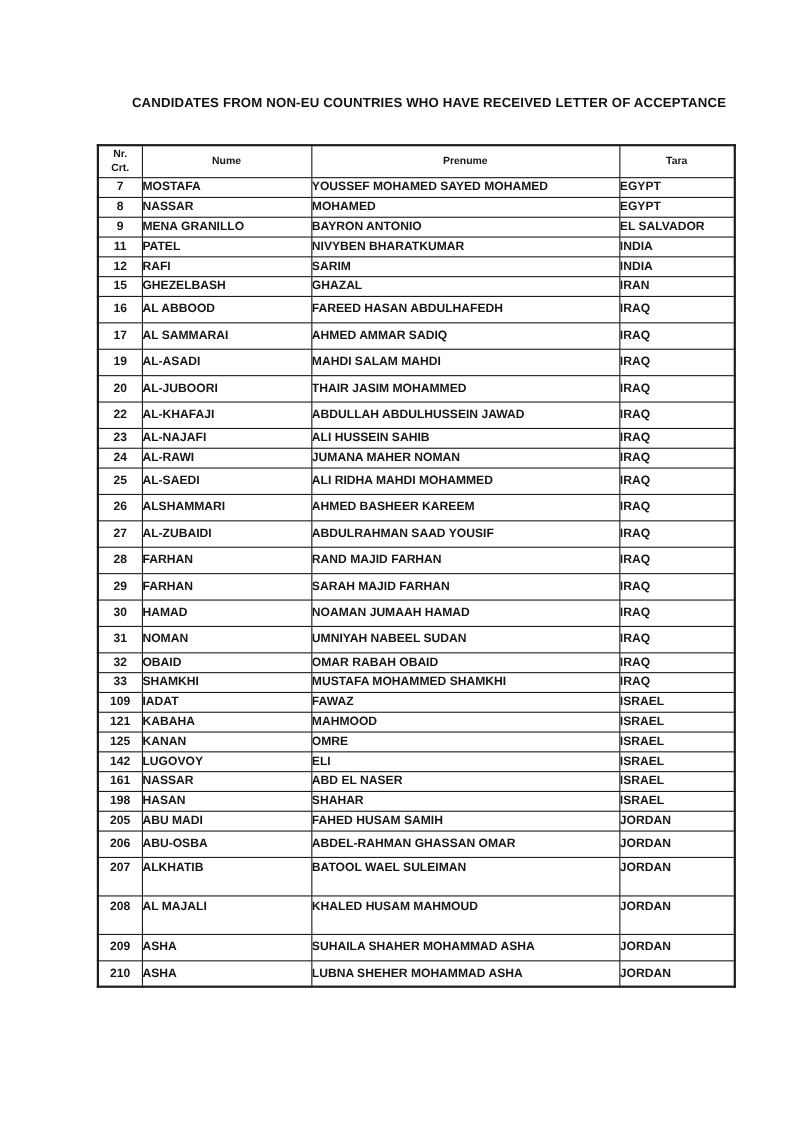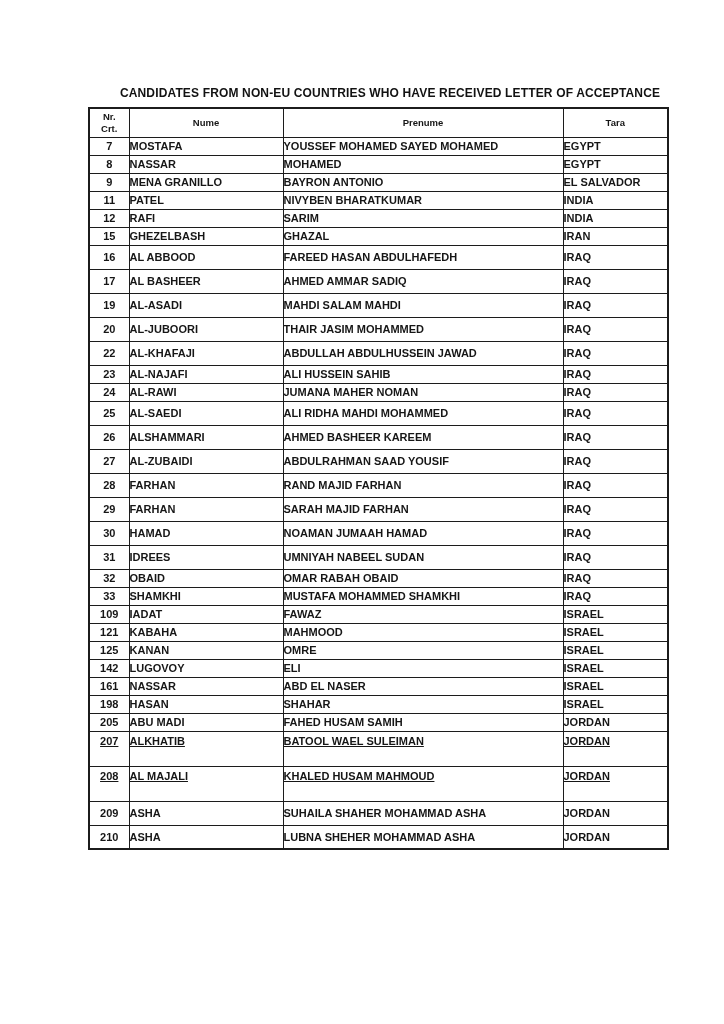--- a/index.html
+++ b/index.html
@@ -22,21 +22,21 @@
     text-align: center;
     font-size: 12px;
     font-weight: bold;
     letter-spacing: 0.15px;
     color: #121212;
     white-space: nowrap;
     margin-left: 28px;
   }
   table.candidates {
     position: absolute;
-    top: 107px; left: 88px;
+    top: 131px; left: 88px;
     width: 579px;
     border-collapse: collapse;
     table-layout: fixed;
   }
   table.candidates th,
   table.candidates td {
     border: 1.6px solid #1c1c1c;
     font-weight: bold;
     color: #161616;
     padding: 0;
@@ -49,21 +49,21 @@
     font-size: 9.5px;
     text-align: center;
     vertical-align: middle;
     line-height: 1.25;
   }
   td { font-size: 11px; vertical-align: middle; line-height: 1.1; }
   td.nr { text-align: center; padding: 0 2px; }
   td.nume, td.prenume, td.tara { text-align: left; padding-left: 8px; padding-right: 2px; }
   tr.row-s td { height: 18px; }
   tr.row-m td { height: 24px; }
-  tr.row-xl td { height: 35px; vertical-align: top; padding-top: 3px; text-decoration: underline; }
+  tr.row-xl td { height: 35px; vertical-align: top; padding-top: 3px; }
 </style>
 </head>
 <body>
 
 <div class="page">
 
   <div class="doc-title">CANDIDATES FROM NON-EU COUNTRIES WHO HAVE RECEIVED LETTER OF ACCEPTANCE</div>
 
   <table class="candidates">
     <colgroup>
@@ -121,21 +121,21 @@
           <td class="tara">IRAN</td>
         </tr>
         <tr class="row-m">
           <td class="nr">16</td>
           <td class="nume">AL ABBOOD</td>
           <td class="prenume">FAREED HASAN ABDULHAFEDH</td>
           <td class="tara">IRAQ</td>
         </tr>
         <tr class="row-m">
           <td class="nr">17</td>
-          <td class="nume">AL BASHEER</td>
+          <td class="nume">AL SAMMARAI</td>
           <td class="prenume">AHMED AMMAR SADIQ</td>
           <td class="tara">IRAQ</td>
         </tr>
         <tr class="row-m">
           <td class="nr">19</td>
           <td class="nume">AL-ASADI</td>
           <td class="prenume">MAHDI SALAM MAHDI</td>
           <td class="tara">IRAQ</td>
         </tr>
         <tr class="row-m">
@@ -193,21 +193,21 @@
           <td class="tara">IRAQ</td>
         </tr>
         <tr class="row-m">
           <td class="nr">30</td>
           <td class="nume">HAMAD</td>
           <td class="prenume">NOAMAN JUMAAH HAMAD</td>
           <td class="tara">IRAQ</td>
         </tr>
         <tr class="row-m">
           <td class="nr">31</td>
-          <td class="nume">IDREES</td>
+          <td class="nume">NOMAN</td>
           <td class="prenume">UMNIYAH NABEEL SUDAN</td>
           <td class="tara">IRAQ</td>
         </tr>
         <tr class="row-s">
           <td class="nr">32</td>
           <td class="nume">OBAID</td>
           <td class="prenume">OMAR RABAH OBAID</td>
           <td class="tara">IRAQ</td>
         </tr>
         <tr class="row-s">
@@ -249,20 +249,26 @@
         <tr class="row-s">
           <td class="nr">198</td>
           <td class="nume">HASAN</td>
           <td class="prenume">SHAHAR</td>
           <td class="tara">ISRAEL</td>
         </tr>
         <tr class="row-s">
           <td class="nr">205</td>
           <td class="nume">ABU MADI</td>
           <td class="prenume">FAHED HUSAM SAMIH</td>
+          <td class="tara">JORDAN</td>
+        </tr>
+        <tr class="row-m">
+          <td class="nr">206</td>
+          <td class="nume">ABU-OSBA</td>
+          <td class="prenume">ABDEL-RAHMAN GHASSAN OMAR</td>
           <td class="tara">JORDAN</td>
         </tr>
         <tr class="row-xl">
           <td class="nr">207</td>
           <td class="nume">ALKHATIB</td>
           <td class="prenume">BATOOL WAEL SULEIMAN</td>
           <td class="tara">JORDAN</td>
         </tr>
         <tr class="row-xl">
           <td class="nr">208</td>

